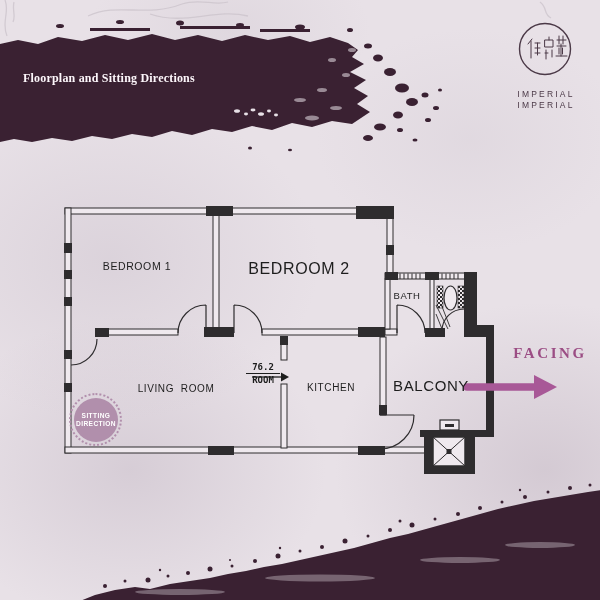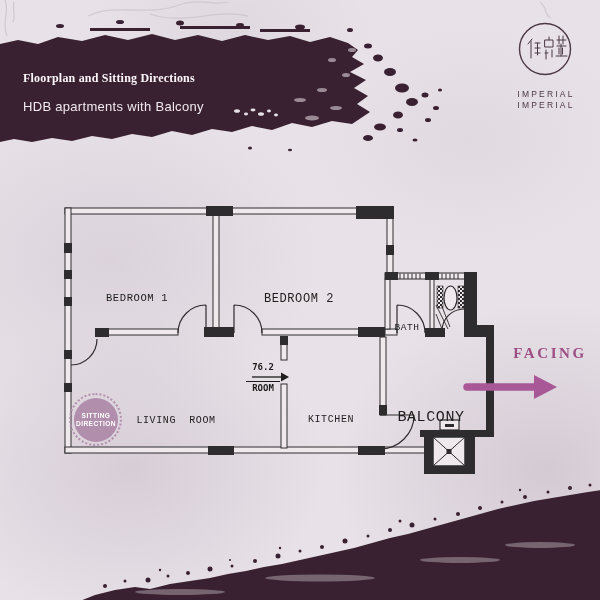--- a/index.html
+++ b/index.html
@@ -20,32 +20,32 @@
   .title{left:23px;top:71px;width:360px;color:#fdf7fb;
     font-family:"Liberation Serif",serif;font-weight:700;font-size:12px;letter-spacing:.2px;}
   .subtitle{left:23px;top:99px;width:300px;color:#f2eaf0;
     font-size:13px;font-weight:400;letter-spacing:.3px;}
 
   
   .brand-name{left:513px;top:89px;width:66px;text-align:center;color:#4b3947;
     font-size:8.5px;letter-spacing:2.2px;line-height:10.5px;font-weight:400;}
 
   
-  .plan-label{font-family:Liberation Mono, monospace;color:#1d1d1d;
-    font-size:10px;letter-spacing:.6px;text-align:center;white-space:pre;margin-top:32px;}
+  .plan-label{font-family:Liberation Sans, sans-serif;color:#1d1d1d;
+    font-size:10px;letter-spacing:.6px;text-align:center;white-space:pre;}
   .lbl-bedroom1{left:77px;top:260px;width:120px;font-size:10.5px;}
-  .lbl-bedroom2{left:239px;top:260px;width:120px;font-size:12px;}
+  .lbl-bedroom2{left:239px;top:260px;width:120px;font-size:16px;}
   .lbl-bath{left:377px;top:290px;width:60px;font-size:9.5px;}
   .lbl-living{left:106px;top:383px;width:140px;}
   .lbl-kitchen{left:291px;top:382px;width:80px;}
   .lbl-balcony{left:391px;top:377px;width:80px;font-size:15px;}
 
   .drop-note{left:246px;top:362px;width:34px;text-align:center;
     font-family:"DejaVu Sans Mono",monospace;color:#1d1d1d;font-size:9px;font-weight:700;line-height:10px;}
-  .drop-note .v{display:block;border-bottom:1.4px solid #1d1d1d;padding-bottom:9px;}
+  .drop-note .v{display:block;border-bottom:1.4px solid #1d1d1d;padding-bottom:1px;}
   .drop-note .l{display:block;padding-top:1px;}
 
   
   .facing-label{left:487px;top:345px;width:78px;text-align:center;color:#9b4d84;
     font-family:"Liberation Serif",serif;font-weight:700;font-size:15px;letter-spacing:2.6px;padding-left:24px;}
 
   
   .badge{left:69px;top:393px;width:55px;height:55px;}
   .badge .ring{position:absolute;left:0;top:0;width:49px;height:49px;border:2.6px dotted #b18fac;border-radius:50%;}
   .badge .core{position:absolute;left:5px;top:5px;width:44px;height:44px;border-radius:50%;background:#b18fac;
@@ -230,21 +230,20 @@
         <ellipse cx="336" cy="108" rx="6" ry="2"></ellipse>
           <ellipse cx="346" cy="75" rx="4" ry="2"></ellipse>
         <ellipse cx="312" cy="118" rx="7" ry="2.5"></ellipse>
           <ellipse cx="332" cy="60" rx="4" ry="2"></ellipse>
         <ellipse cx="352" cy="50" rx="4" ry="2"></ellipse>
       </g>
     </g>
   </svg>
 
   <div class="abs title">Floorplan and Sitting Directions</div>
-  <div class="abs subtitle">HDB apartments with Balcony</div>
 
   <svg class="abs" style="left:515px;top:20px;" width="60" height="58" viewBox="0 0 60 58">
     <circle cx="30" cy="29" r="25.5" fill="none" stroke="#4b3947" stroke-width="1.4"></circle>
     <g fill="none" stroke="#4b3947" stroke-width="1" stroke-linecap="round">
       <path d="M13,24 l4,-5 M16,21 v17 M20,23 h5 M20,28 h5 M20,33 h5 M22.5,23 v12"></path>
       <path d="M30,20 h8 v7 h-8 z M34,17 v3 M31,30 v9 M37,30 v7 M30,33 h3"></path>
       <path d="M42,20 h9 M44,16 v8 M48,16 v8 M42,26 h9 M44,28 v6 M47.5,28 v6 M41,36 h11 M46,24 v12"></path>
     </g>
   </svg>
   <span class="visually-hidden">御鼎豐</span>

